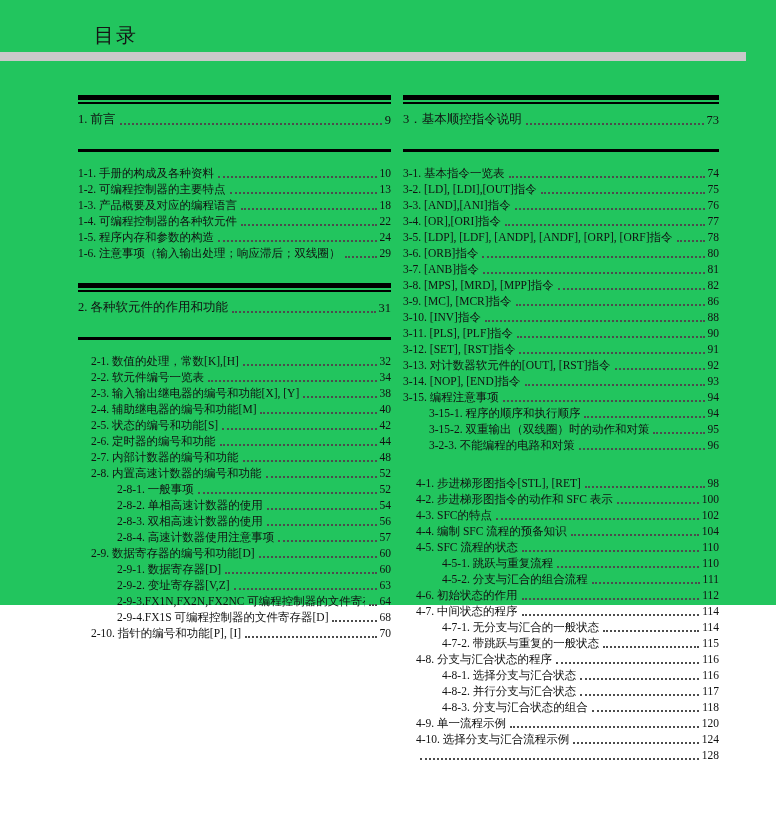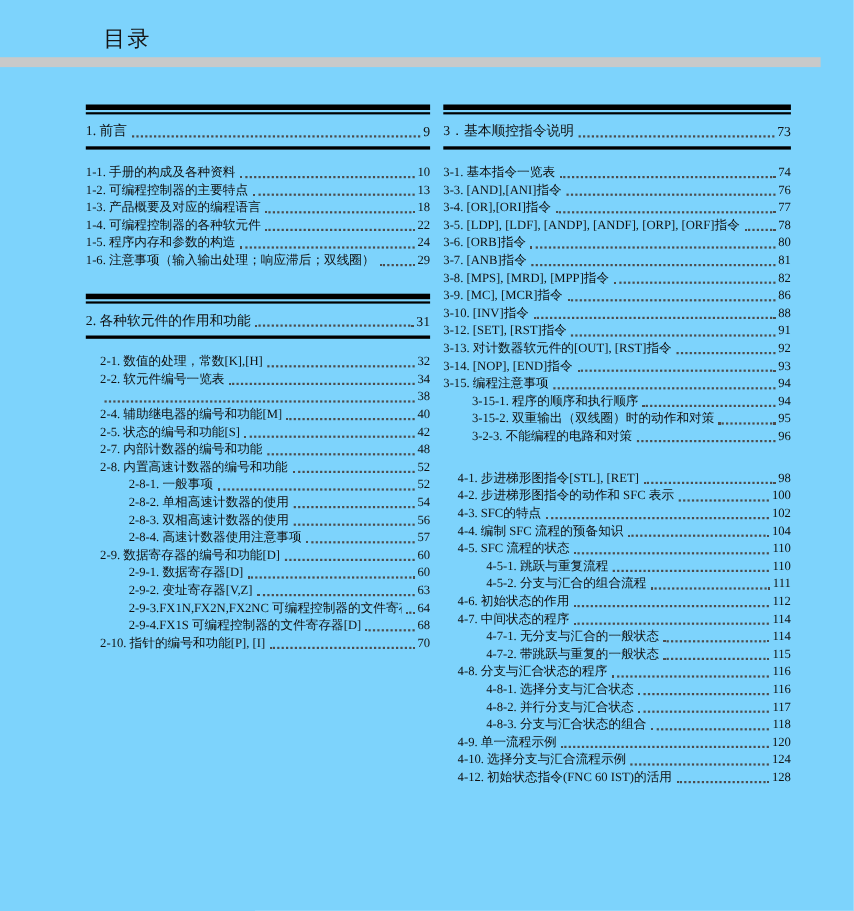--- a/index.html
+++ b/index.html
@@ -4,21 +4,21 @@
 <style>
   html, body { margin: 0; padding: 0; }
   body {
     width: 776px; height: 828px;
     background: #ffffff;
     font-family: "Liberation Serif", "DejaVu Serif", serif;
     color: #111;
     position: relative;
     overflow: hidden;
   }
-  .page { position: relative; width: 776px; height: 828px; background: #7dd3fc; }
+  .page { position: relative; width: 776px; height: 605px; background: #22c55e; }
 
   .page-title {
     position: absolute; left: 94px; top: 22px;
     font-size: 20px; letter-spacing: 2px; color: #151515;
   }
   .title-divider {
     position: absolute; left: 0; top: 52px;
     width: 746px; height: 9px;
     background: var(--divider-gray, #c9c9c9);
   }
@@ -26,21 +26,21 @@
   .col { position: absolute; top: 95px; }
   #col-left  { left: 78px;  width: 313px; }
   #col-right { left: 403px; width: 316px; font-family: Liberation Serif, serif; }
 
   .rule-thick  { height: 5px; background: var(--rule, #000); }
   .rule-thin   { height: 2px; background: var(--rule, #000); margin-top: 2px; }
   .rule-bottom { height: 3px; background: var(--rule, #000); }
 
   .head-row {
     display: flex; align-items: flex-end;
-    height: 17px; padding: 7px 0 5px;
+    height: 17px; padding: 7px 0 21px;
     font-size: 12.5px;
   }
   .toc-row {
     display: flex; align-items: flex-end;
     font-size: 11.5px; height: 16px; line-height: 15px;
   }
   .entries { margin: 13px 0 22px; }
   .section-block:last-child .entries { margin-bottom: 0; margin-left: 13px; }
 
   .label { white-space: nowrap; overflow: hidden; flex: 0 1 auto; }
@@ -120,32 +120,38 @@
             <span class="label">2-1. 数值的处理，常数[K],[H]</span>
             <span class="leader"></span>
             <span class="pagenum">32</span>
           </div>
           <div class="toc-row">
             <span class="label">2-2. 软元件编号一览表</span>
             <span class="leader"></span>
             <span class="pagenum">34</span>
           </div>
           <div class="toc-row">
+            <span class="label">2-3. 输入输出继电器的编号和功能[X], [Y]</span>
             <span class="leader"></span>
             <span class="pagenum">38</span>
           </div>
           <div class="toc-row">
             <span class="label">2-4. 辅助继电器的编号和功能[M]</span>
             <span class="leader"></span>
             <span class="pagenum">40</span>
           </div>
           <div class="toc-row">
             <span class="label">2-5. 状态的编号和功能[S]</span>
             <span class="leader"></span>
             <span class="pagenum">42</span>
+          </div>
+          <div class="toc-row">
+            <span class="label">2-6. 定时器的编号和功能</span>
+            <span class="leader"></span>
+            <span class="pagenum">44</span>
           </div>
           <div class="toc-row">
             <span class="label">2-7. 内部计数器的编号和功能</span>
             <span class="leader"></span>
             <span class="pagenum">48</span>
           </div>
           <div class="toc-row">
             <span class="label">2-8. 内置高速计数器的编号和功能</span>
             <span class="leader"></span>
             <span class="pagenum">52</span>
@@ -215,20 +221,25 @@
           </div>
           <div class="rule-bottom"></div>
         </div>
         <div class="entries">
           <div class="toc-row">
             <span class="label">3-1. 基本指令一览表</span>
             <span class="leader"></span>
             <span class="pagenum">74</span>
           </div>
           <div class="toc-row">
+            <span class="label">3-2. [LD], [LDI],[OUT]指令</span>
+            <span class="leader"></span>
+            <span class="pagenum">75</span>
+          </div>
+          <div class="toc-row">
             <span class="label">3-3. [AND],[ANI]指令</span>
             <span class="leader"></span>
             <span class="pagenum">76</span>
           </div>
           <div class="toc-row">
             <span class="label">3-4. [OR],[ORI]指令</span>
             <span class="leader"></span>
             <span class="pagenum">77</span>
           </div>
           <div class="toc-row">
@@ -253,20 +264,25 @@
           </div>
           <div class="toc-row">
             <span class="label">3-9. [MC], [MCR]指令</span>
             <span class="leader"></span>
             <span class="pagenum">86</span>
           </div>
           <div class="toc-row">
             <span class="label">3-10. [INV]指令</span>
             <span class="leader"></span>
             <span class="pagenum">88</span>
+          </div>
+          <div class="toc-row">
+            <span class="label">3-11. [PLS], [PLF]指令</span>
+            <span class="leader"></span>
+            <span class="pagenum">90</span>
           </div>
           <div class="toc-row">
             <span class="label">3-12. [SET], [RST]指令</span>
             <span class="leader"></span>
             <span class="pagenum">91</span>
           </div>
           <div class="toc-row">
             <span class="label">3-13. 对计数器软元件的[OUT], [RST]指令</span>
             <span class="leader"></span>
             <span class="pagenum">92</span>
@@ -379,20 +395,19 @@
             <span class="label">4-9. 单一流程示例</span>
             <span class="leader"></span>
             <span class="pagenum">120</span>
           </div>
           <div class="toc-row">
             <span class="label">4-10. 选择分支与汇合流程示例</span>
             <span class="leader"></span>
             <span class="pagenum">124</span>
           </div>
           <div class="toc-row">
-            <span class="label">4-12. 初始状态指令(FNC 60 IST)的活用</span>
             <span class="leader"></span>
             <span class="pagenum">128</span>
           </div>
         </div>
       </section>
     </div>
 </div>
 
 </body></html>

